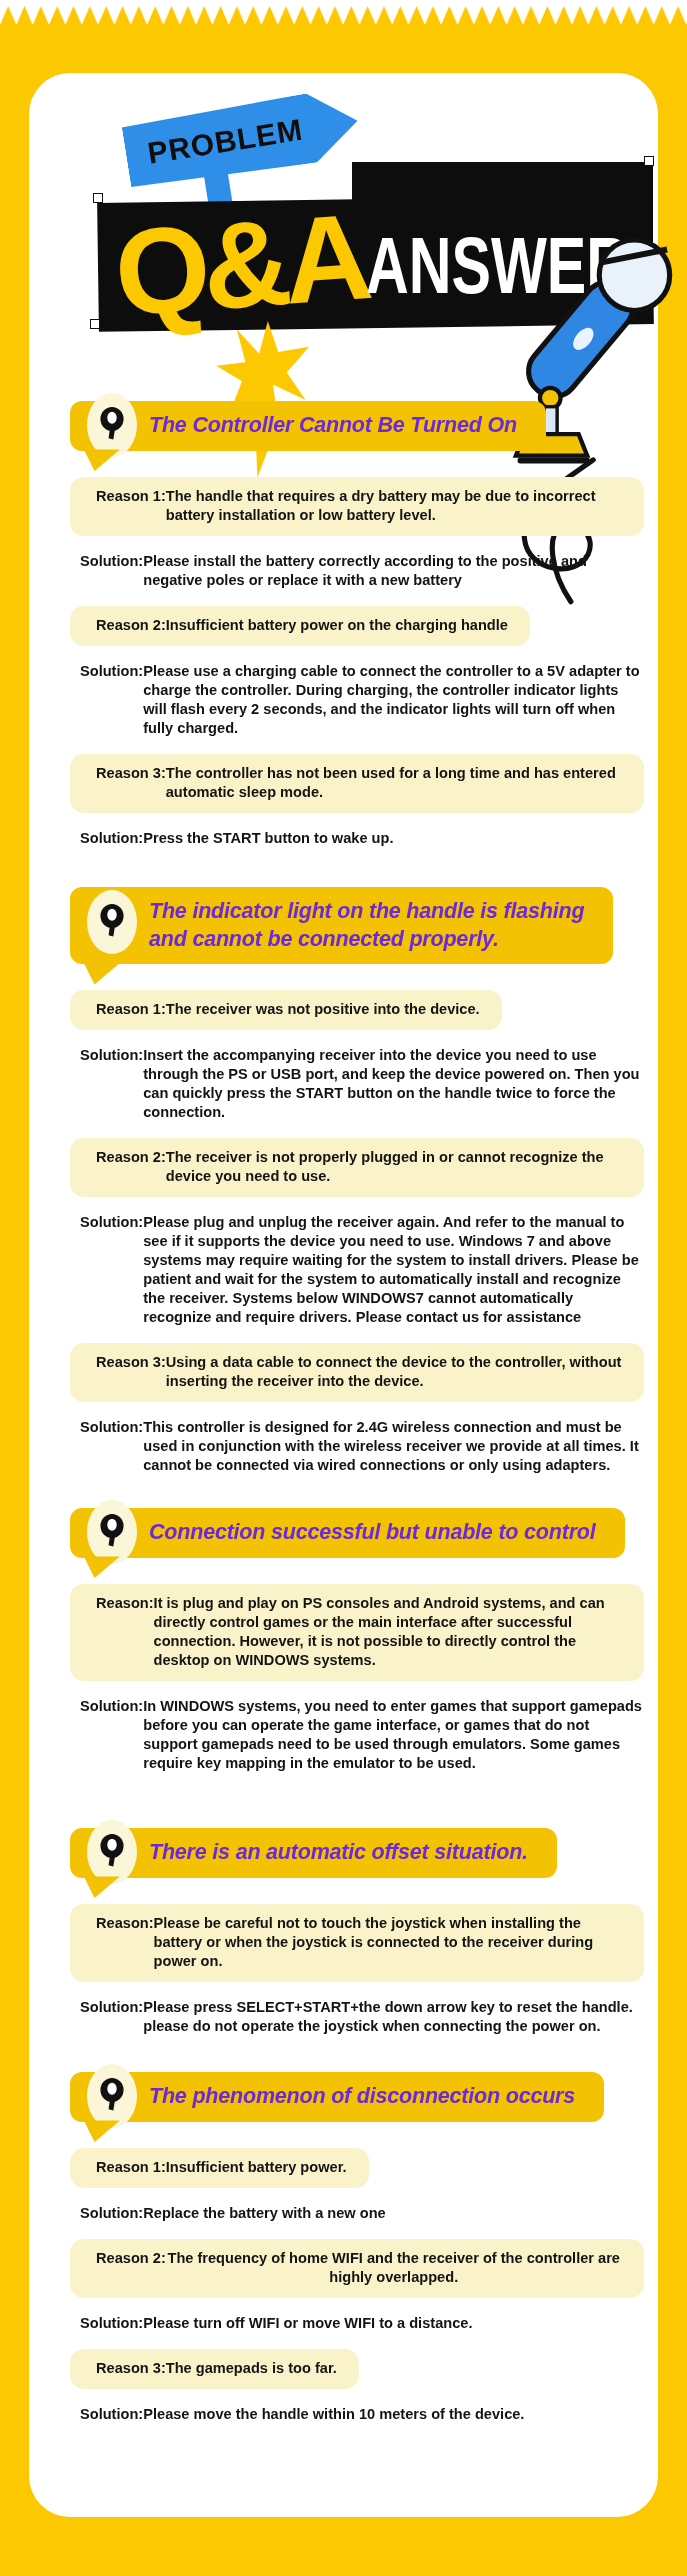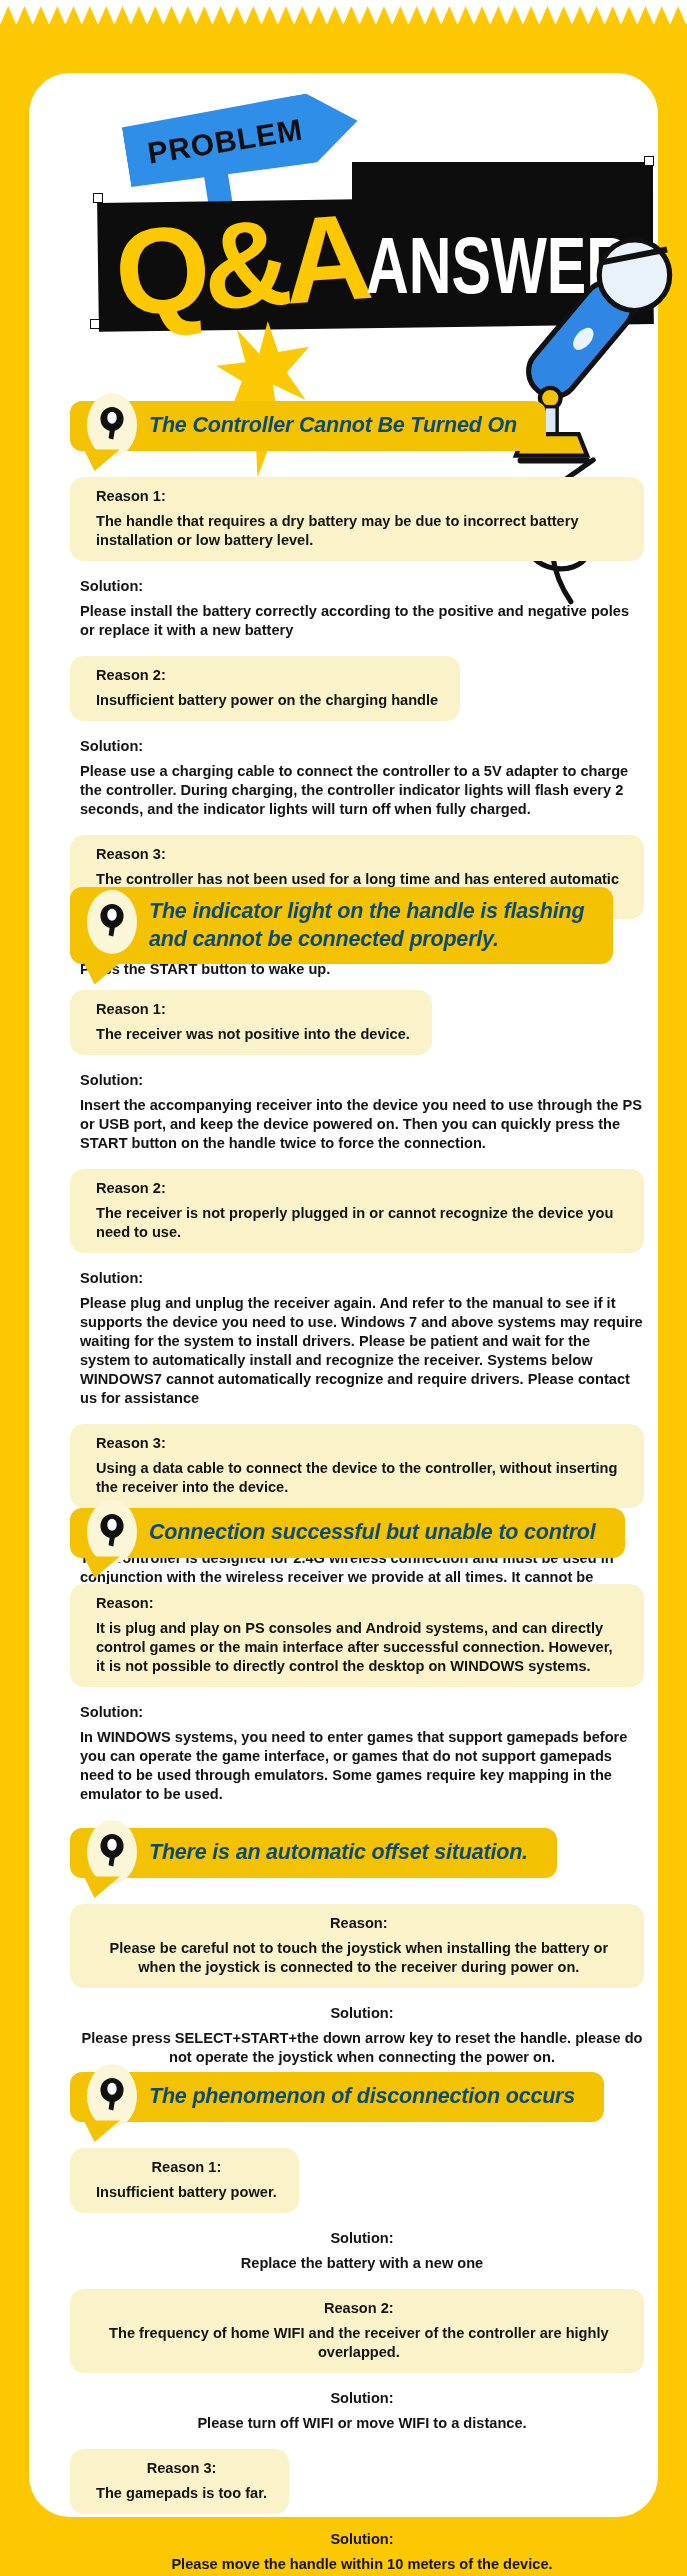--- a/index.html
+++ b/index.html
@@ -29,22 +29,22 @@
 
   
   .qa-section{position:absolute;left:41px;width:574px;}
   .bubble{position:relative;display:inline-block;background:#F2C203;border-radius:12px;
     padding:11.2px 29px 11.2px 79px;max-width:550px;}
   .bubble::after{content:"";position:absolute;left:13.8px;bottom:-20px;width:36px;height:21.5px;
     background:#F2C203;clip-path:polygon(0 0,100% 0,30% 100%);}
   .pin-wrap{position:absolute;left:17px;top:-7.7px;width:50px;height:64px;background:#FCF6D8;
     border-radius:50%;display:flex;align-items:center;justify-content:center;}
   .bubble-2l .pin-wrap{top:3.4px;}
-  .title-line{font-size:21.5px;line-height:27.5px;font-weight:800;font-style:italic;color:#0c4a6e;letter-spacing:-0.2px;white-space:nowrap;}
-  .entry{display:flex;gap:6px;font-size:14.6px;line-height:19px;font-weight:700;color:#141414;flex-direction:column;}
+  .title-line{font-size:21.5px;line-height:27.5px;font-weight:800;font-style:italic;color:#6d28d9;letter-spacing:-0.2px;white-space:nowrap;}
+  .entry{display:flex;font-size:14.6px;line-height:19px;font-weight:700;color:#141414;}
   .entry .lbl{white-space:nowrap;}
   .reason{background:#FAF3CA;border-radius:13.8px;padding:10.3px 22.3px 11.2px 26px;width:fit-content;max-width:100%;
     box-sizing:border-box;margin-top:16px;}
   .solution{margin-left:10px;margin-top:15.5px;}
   .first-entry{margin-top:76px;}
   .sec-head{position:absolute;top:0;left:0;}
 </style>
 </head>
 <body>
 
@@ -185,21 +185,21 @@
       <div class="entry reason first-entry">
         <span class="lbl">Reason:</span>
         <span class="txt">It is plug and play on PS consoles and Android systems, and can directly control games or the main interface after successful connection. However, it is not possible to directly control the desktop on WINDOWS systems.</span>
       </div>
       <div class="entry solution">
         <span class="lbl">Solution:</span>
         <span class="txt">In WINDOWS systems, you need to enter games that support gamepads before you can operate the game interface, or games that do not support gamepads need to be used through emulators. Some games require key mapping in the emulator to be used.</span>
       </div>
     </div>
 
-    <div class="qa-section" style="top:1755px;text-align:center;">
+    <div class="qa-section" style="top:1755px;">
       <div class="bubble sec-head">
         <span class="pin-wrap">
           <svg width="26" height="36" viewBox="0 0 30 42">
             <ellipse cx="15" cy="14" rx="13.5" ry="14" fill="#111"></ellipse>
             <ellipse cx="15" cy="12.5" rx="5.5" ry="7" fill="#fff"></ellipse>
             <path d="M12.5 26 L18.5 26 L16.5 38 L11 36.5 Z" fill="#111"></path>
           </svg>
         </span>
         <div class="title-line">There is an automatic offset situation.</div>
         <div class="title-line"></div>

